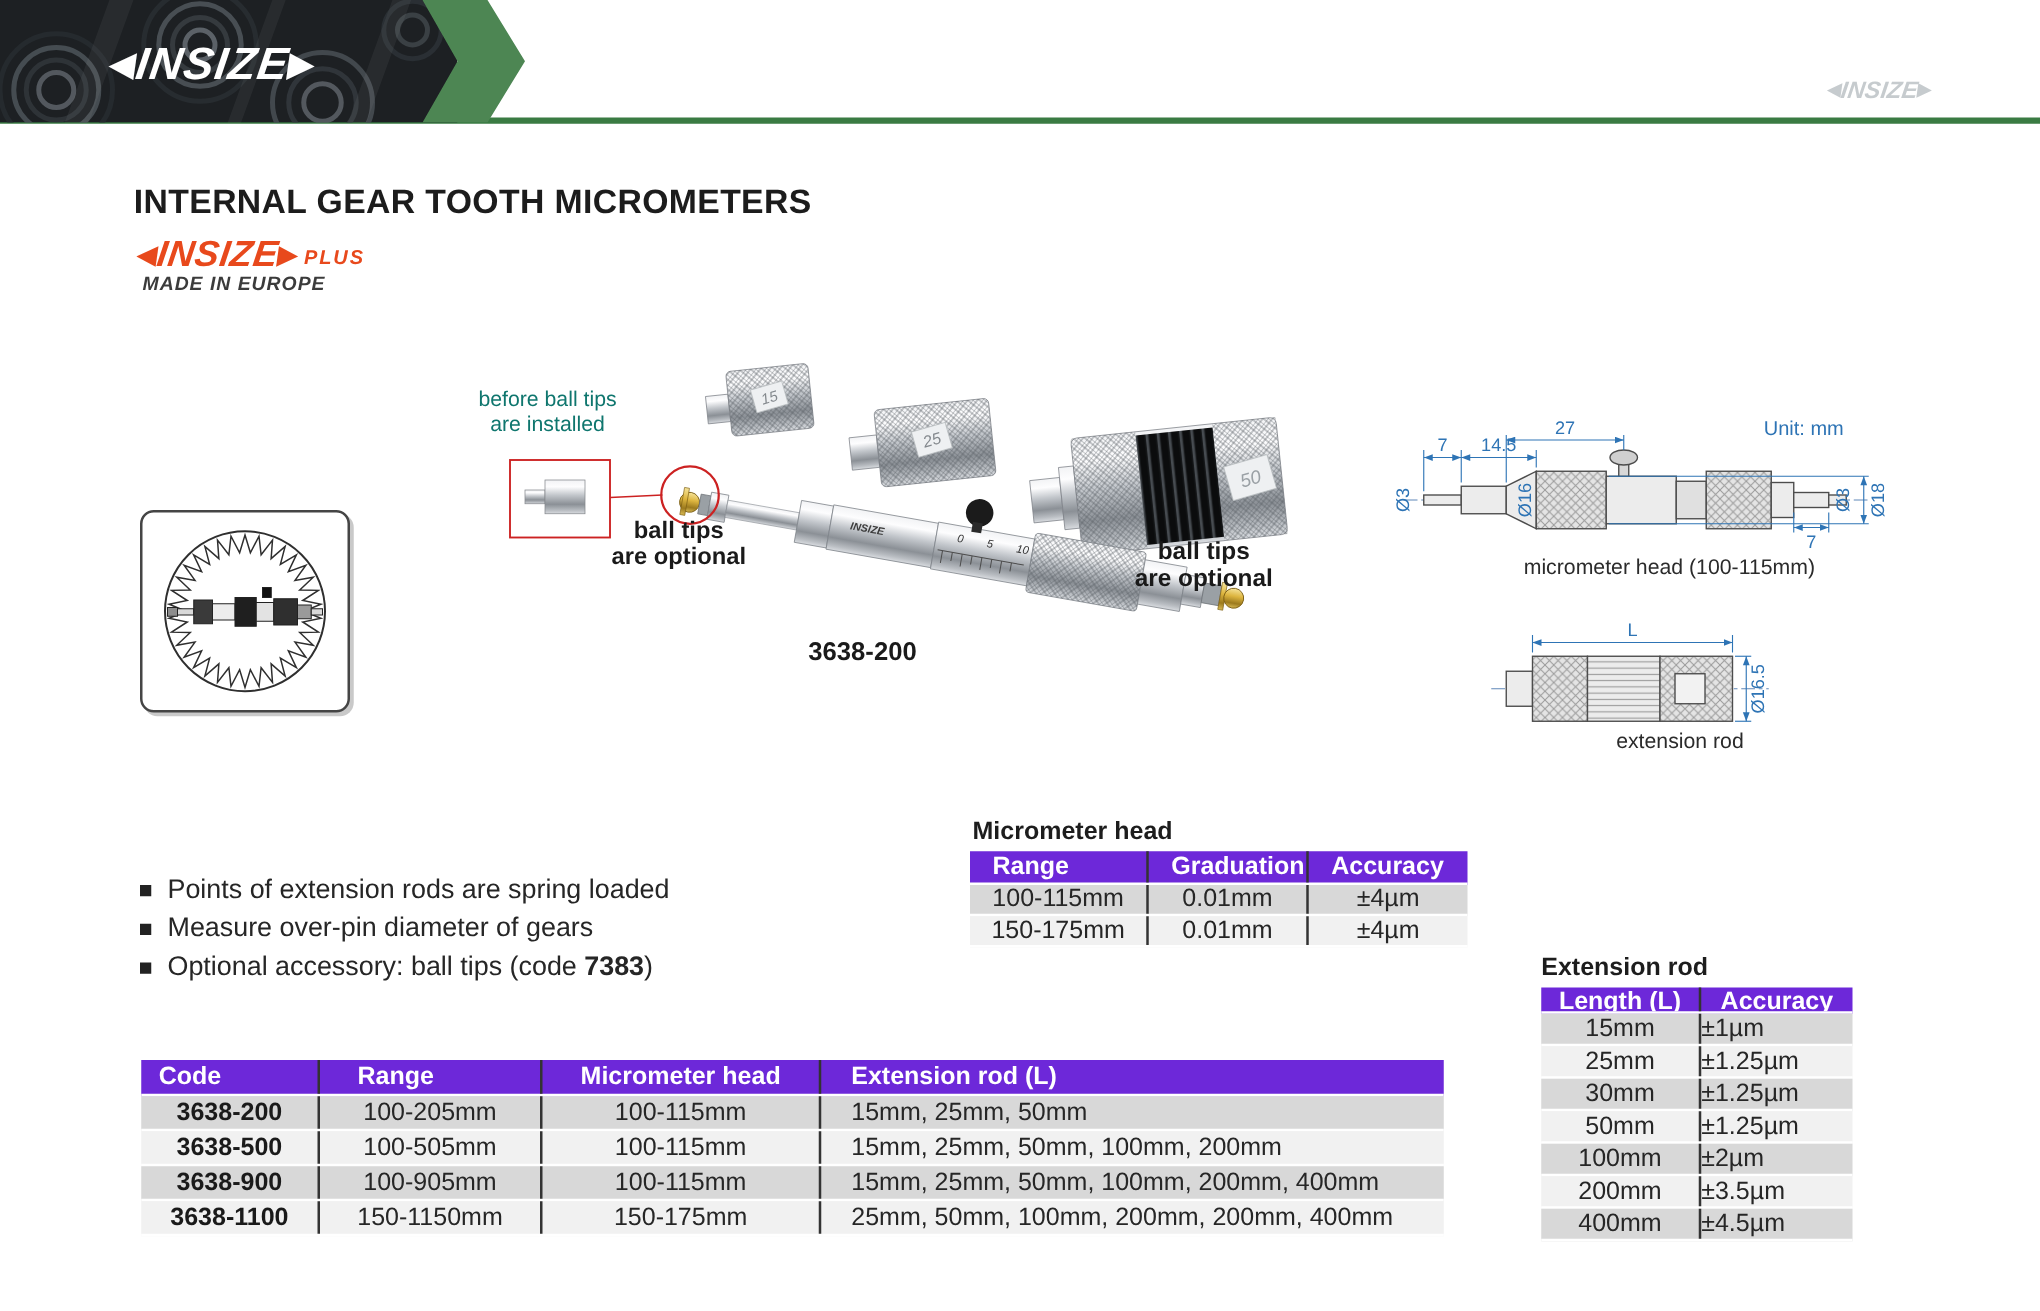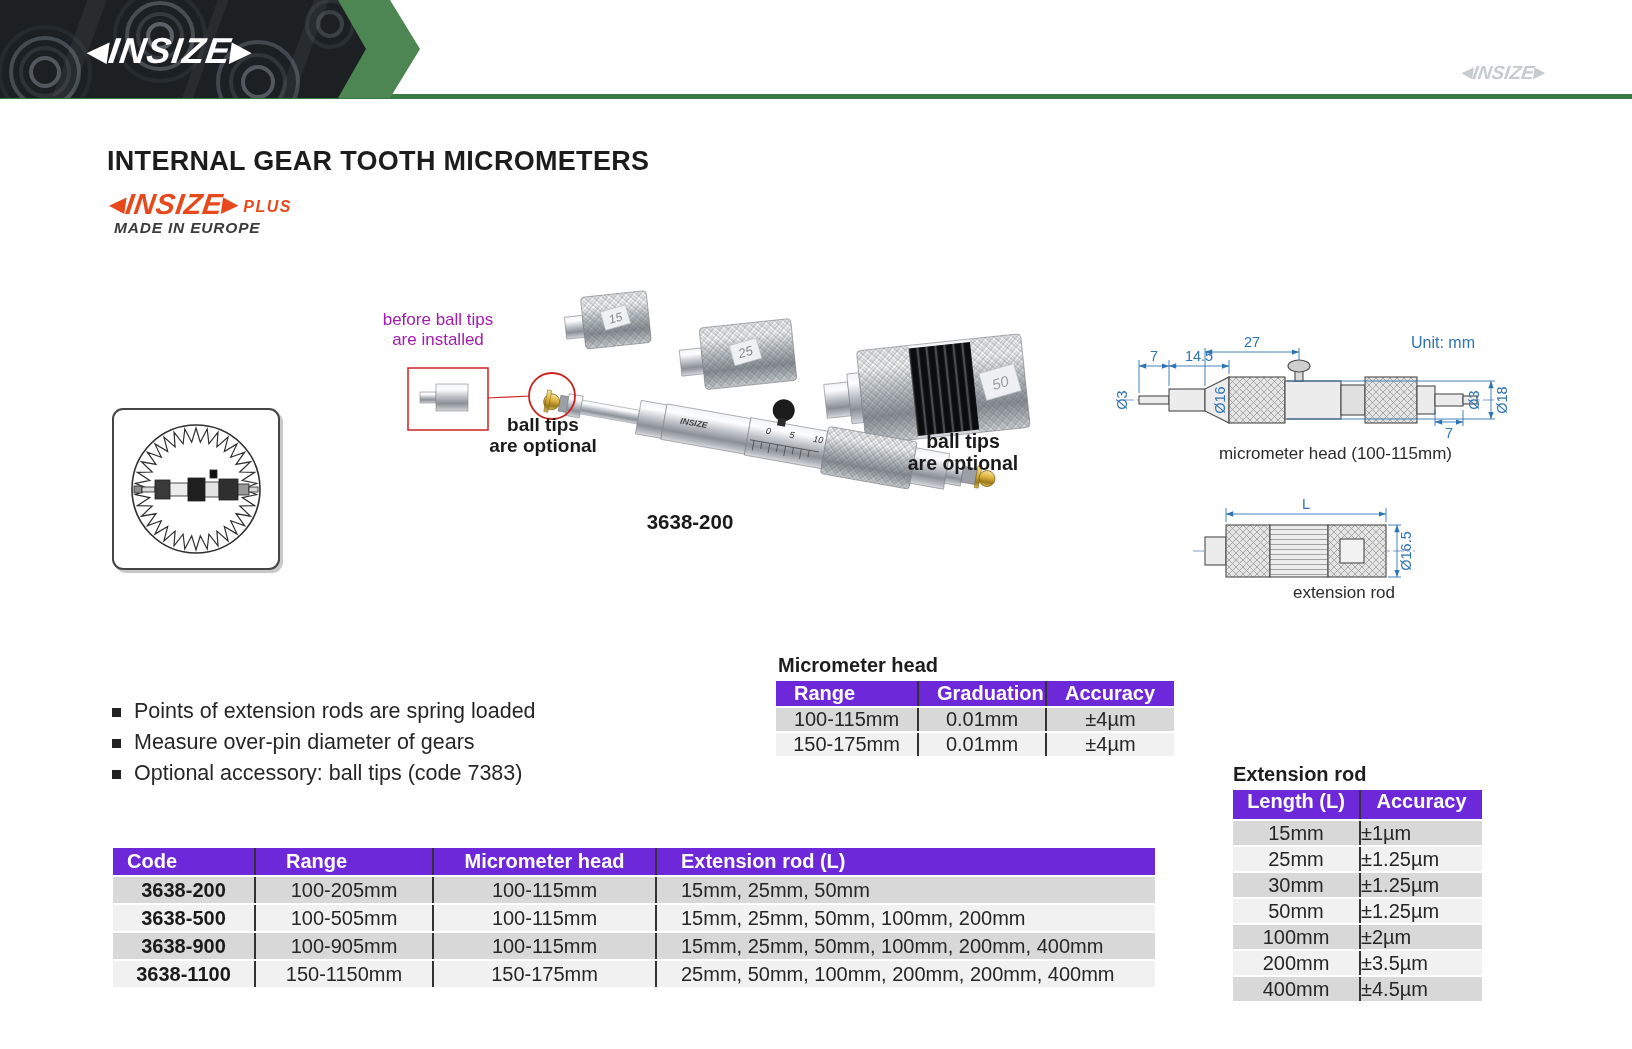--- a/index.html
+++ b/index.html
@@ -20,37 +20,37 @@
   .plus-logo{position:absolute;left:110px;top:188px;color:#e8491c;font-style:italic;font-weight:bold;white-space:nowrap}
   .plus-main{font-size:29px;transform:skewX(-8deg);display:inline-block;letter-spacing:.5px}
   .plus-main .arr{font-size:20px;font-style:normal;vertical-align:3px}
   .plus-suffix{font-size:16px;margin-left:5px;letter-spacing:1.5px;vertical-align:2px}
   .made-in{position:absolute;left:114px;top:219px;font-size:15.5px;font-weight:bold;font-style:italic;color:#3b3b3b;letter-spacing:.8px}
 
   
   .gear-box{position:absolute;left:112px;top:408px;width:168px;height:162px;background:#fff;border:2px solid #454545;border-radius:11px;box-shadow:3px 3px 0 0 #c9c9c9}
 
   
-  .ann{position:absolute;text-align:center;color:#a21caf;line-height:20px}
+  .ann{position:absolute;text-align:center;color:#0f766e;line-height:20px}
   .ann-before{left:368px;top:310px;width:140px;font-size:17px}
   .ann-bold{font-weight:bold;font-size:19px;line-height:21px;color:#1a1a1a}
   .ann-ball-left{left:463px;top:414px;width:160px}
   .ann-ball-right{left:880px;top:430px;width:166px;font-size:19.5px;line-height:22px}
   .fig-code{position:absolute;left:600px;top:510px;width:180px;text-align:center;font-size:20.5px;font-weight:bold;color:#1a1a1a}
 
   
   .cap{position:absolute;text-align:right;font-size:17px;color:#2b2b2b}
   .cap-head{left:1152px;top:444px;width:300px}
   .cap-rod{left:1205px;top:583px;width:190px}
 
   
   .features{position:absolute;left:112px;top:696px;font-size:21.5px;color:#262626}
   .feat{height:31px;line-height:31px;white-space:nowrap}
   .bullet{display:inline-block;width:9px;height:9px;background:#222;margin-right:13px;vertical-align:1px}
-  .feat b{font-weight:normal}
+  .feat b{font-weight:bold}
 
   
   .tbl-title{position:absolute;font-weight:bold;font-size:20px;color:#1d1d1d;white-space:nowrap}
   .tbl{position:absolute;font-size:20px;color:#262626}
   .hrow{display:grid;background:#6d28d9;color:#fff;font-weight:bold}
   .trow{display:grid}
   .trow.odd{background:#d8d8d8}
   .trow.even{background:#f1f1f1}
   .hrow,.trow{border-bottom:2px solid #fff}
   .tcell{overflow:hidden;white-space:nowrap}
@@ -58,21 +58,21 @@
 
   .t-head{left:776px;top:681px;width:398px}
   .t-head .hrow,.t-head .trow{grid-template-columns:141px 128px 129px}
   .t-head .hrow{height:27px;line-height:25px}
   .t-head .trow{height:25px;line-height:23px}
   .t-head .hrow .tcell{padding-left:18px}
   .t-head .trow .tcell{text-align:center}
 
   .t-rod{left:1233px;top:790px;width:249px}
   .t-rod .hrow,.t-rod .trow{grid-template-columns:126px 123px}
-  .t-rod .hrow{height:31px;line-height:23px}
+  .t-rod .hrow{height:21px;line-height:23px}
   .t-rod .trow{height:26px;line-height:24px}
   .t-rod .hrow .tcell{text-align:center}
   .t-rod .trow .tcell:first-child{text-align:center}
   .t-rod .trow .tcell:nth-child(2){}
 
   .t-main{left:113px;top:848px;width:1042px}
   .t-main .hrow,.t-main .trow{grid-template-columns:141px 178px 223px 500px}
   .t-main .hrow{height:29px;line-height:27px}
   .t-main .trow{height:28px;line-height:26px}
   .t-main .hrow .tcell:nth-child(1){padding-left:14px}

